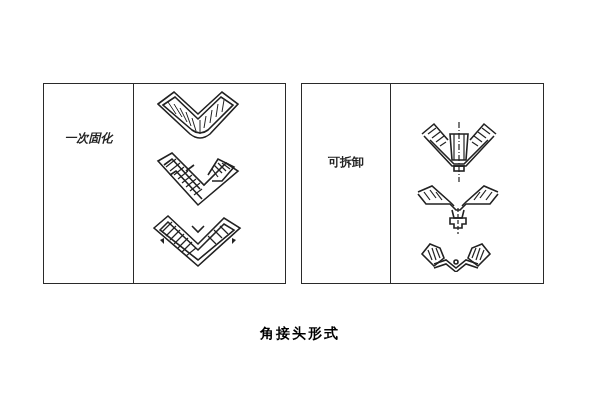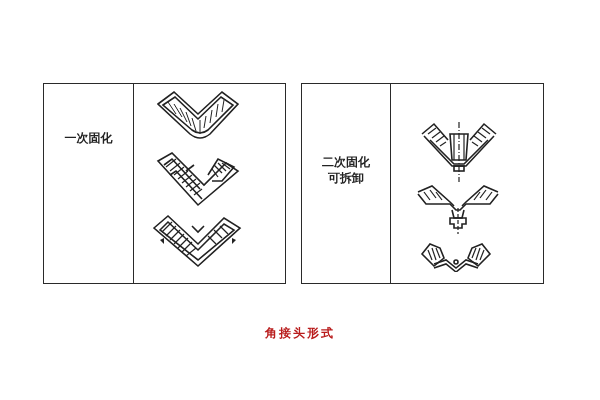--- a/index.html
+++ b/index.html
@@ -4,28 +4,28 @@
 <style>
   html, body { margin:0; padding:0; background:#ffffff; }
   body { width:600px; height:400px; position:relative; overflow:hidden;
          font-family:"DejaVu Sans","Liberation Sans",sans-serif; color:#1a1a1a; }
   .panel { position:absolute; border:1.5px solid #2a2a2a; box-sizing:border-box; }
   .panel .divider { position:absolute; top:0; bottom:0; width:0; border-left:1.5px solid #2a2a2a; }
   .label { position:absolute; text-align:center; font-size:12px; line-height:16px; font-weight:bold; color:#222; }
   .label span { display:block; }
   .fig { position:absolute; }
   .caption { position:absolute; left:0; width:100%; top:325px; text-align:center;
-             font-size:12px; font-weight:bold; letter-spacing:2px; color:#b91c1c; }
+             font-size:14px; font-weight:bold; letter-spacing:2px; color:#000000; }
 </style>
 </head>
 <body>
 
 <div class="panel" style="left:43px; top:83px; width:243px; height:201px;">
   <div class="divider" style="left:89px;"></div>
-  <div class="label" style="left:0; width:89px; top:46px;">
+  <div class="label" style="left:0; width:89px; top:46px;font-style:italic;">
     <span>一次固化</span>
   </div>
 
   <svg class="fig" style="left:110px; top:6px;" width="90" height="52" viewBox="0 0 90 52">
     <g fill="none" stroke="#222" stroke-width="1.6">
       <path d="M4 14 L20 2 L44 24 L68 2 L84 14 L56 44 Q46 52 36 44 Z"></path>
       <path d="M9 15 L21 7 L44 29 L67 7 L79 15 L54 40 Q46 46 38 40 Z"></path>
     </g>
     <g stroke="#222" stroke-width="1">
       <line x1="14" y1="12" x2="22" y2="24"></line>
@@ -88,21 +88,20 @@
     <g fill="#222">
         <path d="M8 28 L12 26 L12 32 Z"></path>
         <path d="M84 28 L80 26 L80 32 Z"></path>
       </g>
   </svg>
 </div>
 
 <div class="panel" style="left:301px; top:83px; width:243px; height:201px;">
   <div class="divider" style="left:88px;"></div>
   <div class="label" style="left:0; width:88px; top:70px;">
-    <span>二次固化</span>
     <span>可拆卸</span>
   </div>
 
   <svg class="fig" style="left:118px; top:36px;" width="78" height="62" viewBox="0 0 78 62">
     <g fill="none" stroke="#222" stroke-width="1.6">
       <path d="M2 14 L14 4 L28 20"></path>
         <path d="M76 14 L64 4 L50 20"></path>
       <path d="M4 16 L32 46 L46 46 L74 16"></path>
       <path d="M10 20 L34 44 L44 44 L68 20"></path>
       <path d="M30 14 L48 14 L46 40 L32 40 Z"></path>

